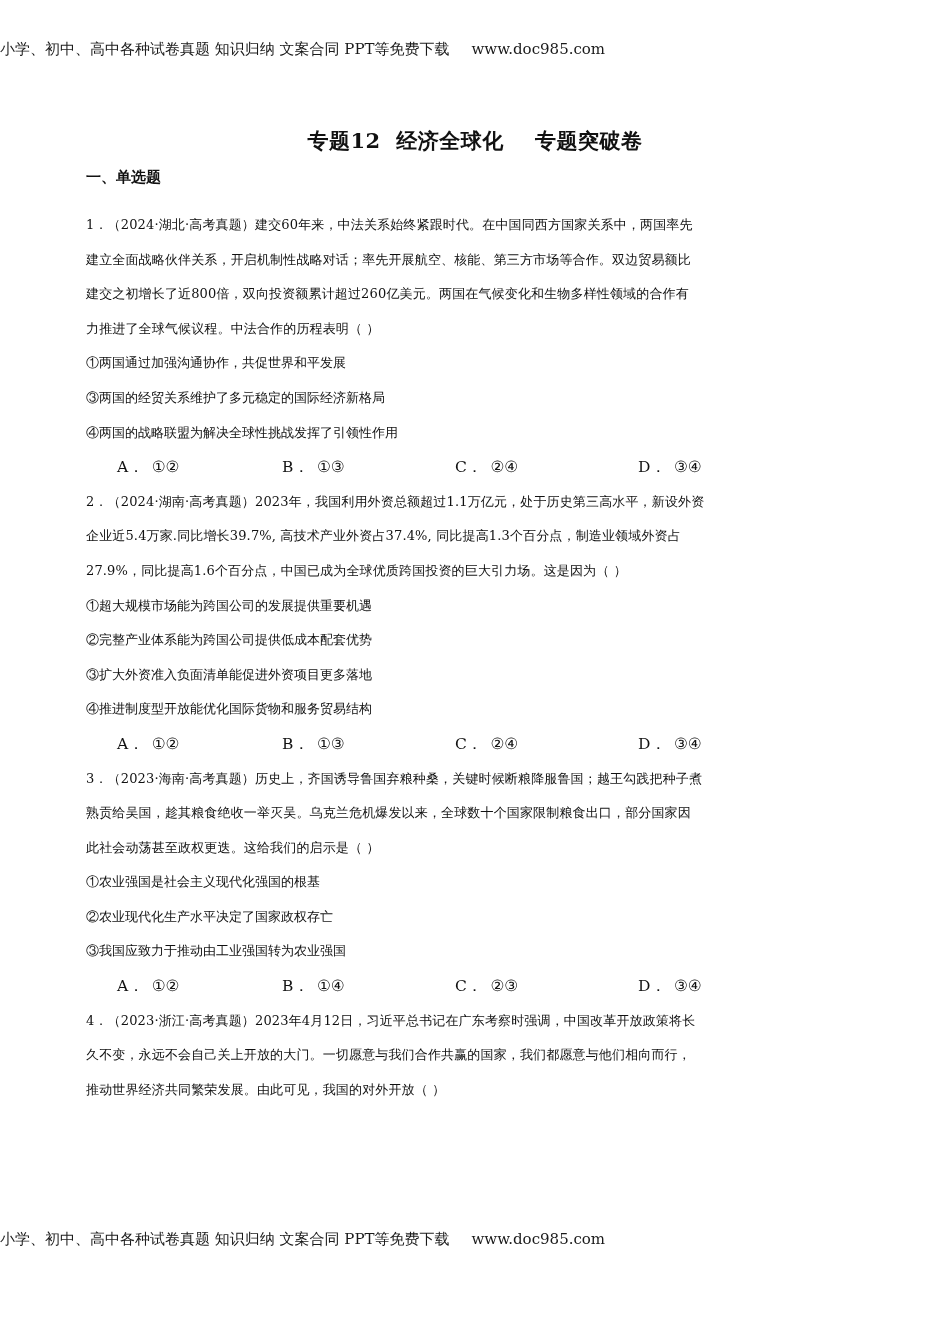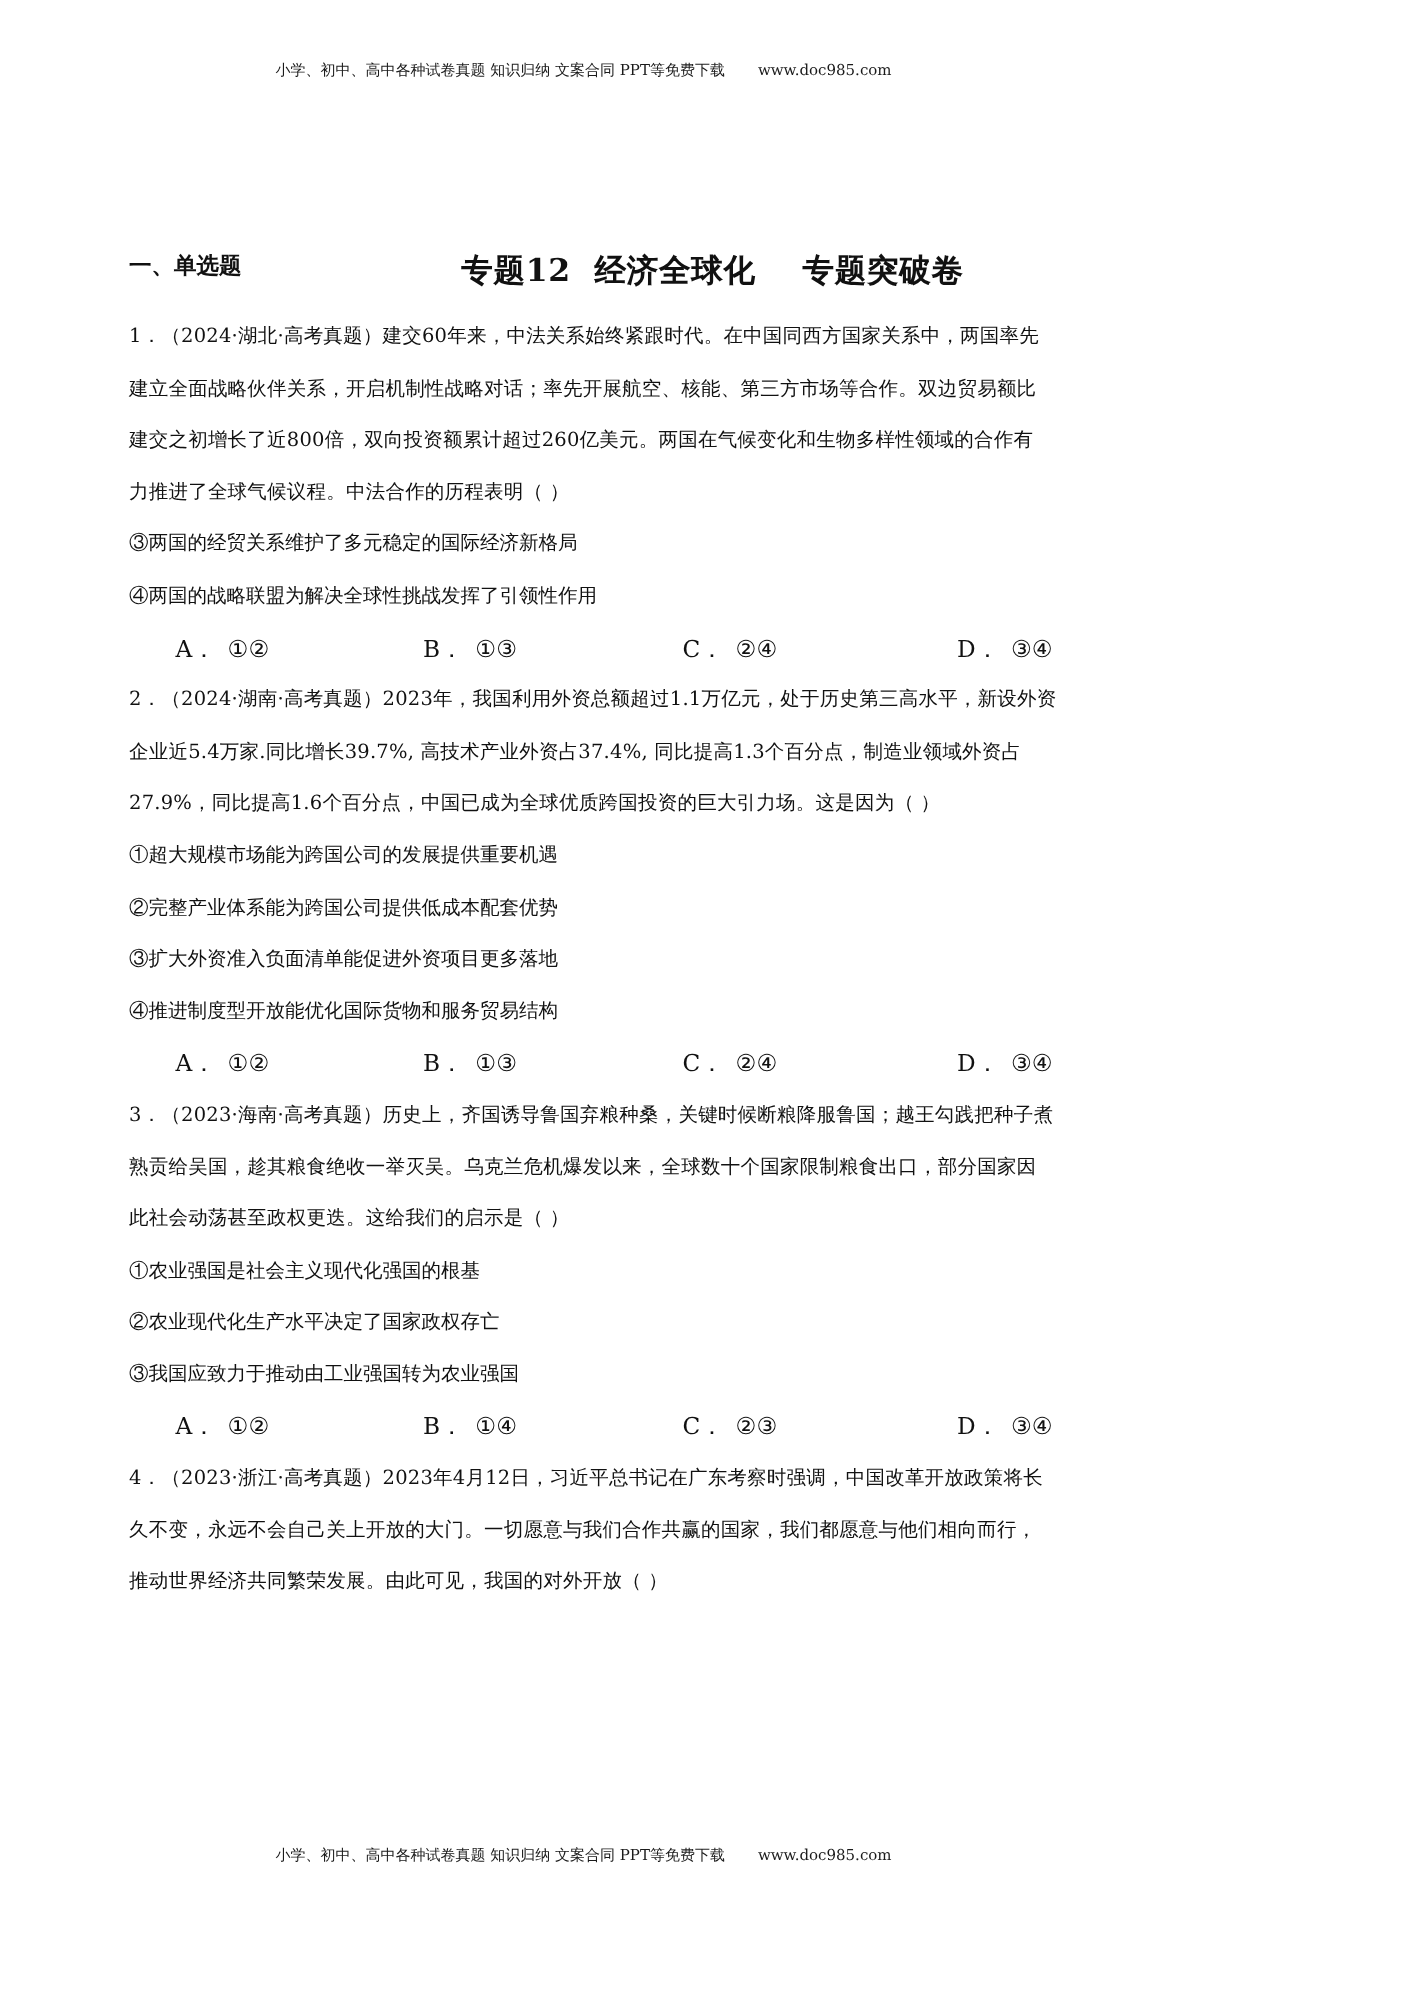--- a/index.html
+++ b/index.html
@@ -12,41 +12,39 @@
       height: 1344px;
       position: relative;
       overflow: hidden;
       font-family: "DejaVu Serif", "Liberation Serif", serif;
       color: #111111;
     }
     .page-header, .page-footer {
       position: absolute;
       left: 0;
       width: 778px;
-      text-align: center;
-      font-size: 10px;
+      font-size: 15px;
       letter-spacing: 0px;
       color: #1a1a1a;
       white-space: nowrap;
     }
     .page-header { top: 40px; }
     .page-footer { top: 1230px; }
     .hf-url { margin-left: 22px; }
 
     .doc-title {
       position: absolute;
       top: 127px;
       left: 0;
       width: 950px;
       text-align: center;
       font-size: 21px;
       font-weight: bold;
       letter-spacing: 0.5px;
       white-space: pre;
-      margin-top: 39px;
     }
     .section-heading {
       position: absolute;
       top: 168px;
       left: 86px;
       font-size: 15px;
       font-weight: bold;
     }
     .content {
       position: absolute;
@@ -89,20 +87,21 @@
 
 <div class="section-heading">一、单选题</div>
 
 <div class="content">
 
   <div>
     <div class="line stem-line">1．（2024·湖北·高考真题）建交60年来，中法关系始终紧跟时代。在中国同西方国家关系中，两国率先</div>
     <div class="line stem-line">建立全面战略伙伴关系，开启机制性战略对话；率先开展航空、核能、第三方市场等合作。双边贸易额比</div>
     <div class="line stem-line">建交之初增长了近800倍，双向投资额累计超过260亿美元。两国在气候变化和生物多样性领域的合作有</div>
     <div class="line stem-line">力推进了全球气候议程。中法合作的历程表明（    ）</div>
+    <div class="line">①两国通过加强沟通协作，共促世界和平发展</div>
     <div class="line">③两国的经贸关系维护了多元稳定的国际经济新格局</div>
     <div class="line">④两国的战略联盟为解决全球性挑战发挥了引领性作用</div>
     <div class="options-row">
       <span class="opt a"><span class="opt-letter">A．</span><span>①②</span></span>
       <span class="opt b"><span class="opt-letter">B．</span><span>①③</span></span>
       <span class="opt c"><span class="opt-letter">C．</span><span>②④</span></span>
       <span class="opt d"><span class="opt-letter">D．</span><span>③④</span></span>
     </div>
   </div>
 

